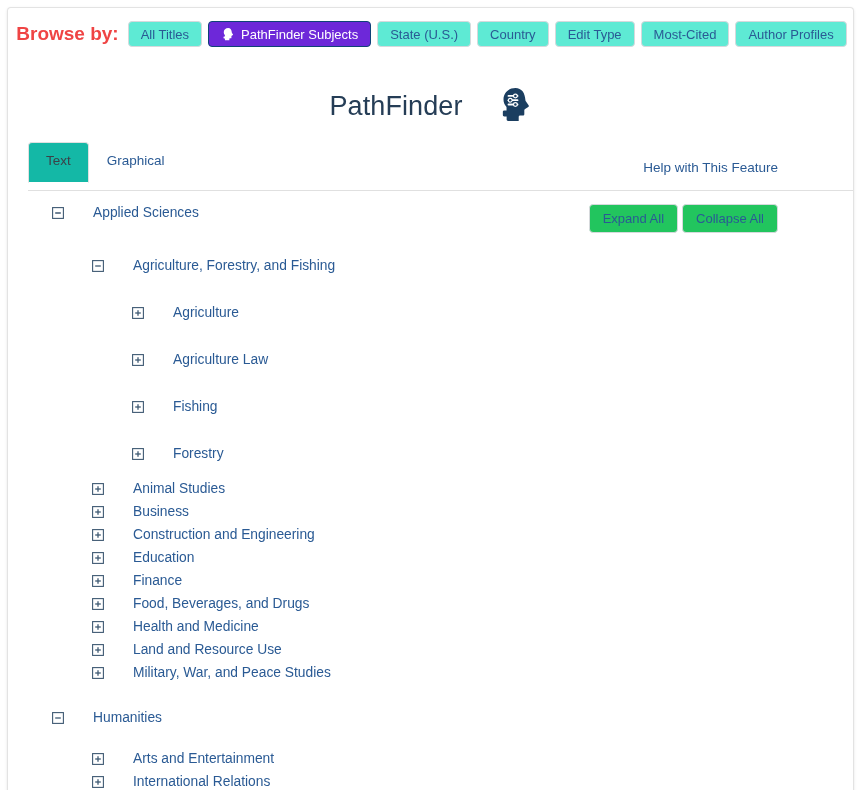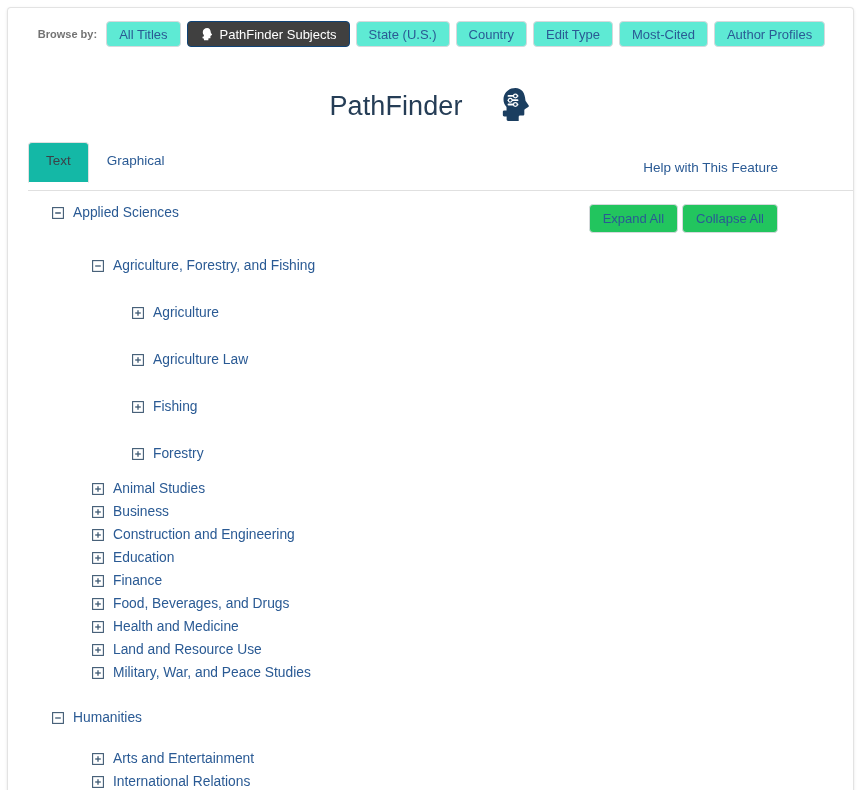--- a/index.html
+++ b/index.html
@@ -36,23 +36,23 @@
     position: absolute;
     left: 0;
     top: 13px;
     width: 847px;
     display: flex;
     align-items: center;
     justify-content: center;
     gap: 0;
   }
   .browse-label {
-    font-size: 11px;
+    font-size: 19px;
     font-weight: bold;
-    color: #737373;
+    color: #ef4444;
     margin-right: 9px;
     white-space: nowrap;
   }
   .pill {
     display: inline-flex;
     align-items: center;
     justify-content: center;
     gap: 6px;
     height: 26px;
     padding: 0 12px;
@@ -61,21 +61,21 @@
     color: #2a5a94;
     background: #5eead4;
     border: 1px solid #d6d9dc;
     border-radius: 4px;
     white-space: nowrap;
     box-sizing: border-box;
     cursor: pointer;
   }
   .pill:last-child { margin-right: 0; }
   .pill.active {
-    background: #404040;
+    background: #6d28d9;
     border-color: #0f4377;
     color: #ffffff;
     font-weight: normal;
   }
   .pill .head-mini { flex: 0 0 auto; display:block; }
 
   
   .title-row {
     position: absolute;
     left: 0;
@@ -166,20 +166,21 @@
   .tree {
     position: absolute;
     left: 0;
     top: 193px;
     width: 847px;
   }
   .node {
     display: flex;
     align-items: center;
     white-space: nowrap;
+    gap: 20px;
   }
   .node-label {
     font-size: 13.8px;
     color: #2a5a94;
     cursor: pointer;
     margin-left: 9px;
   }
   .toggle {
     flex: 0 0 auto;
     width: 12px;

